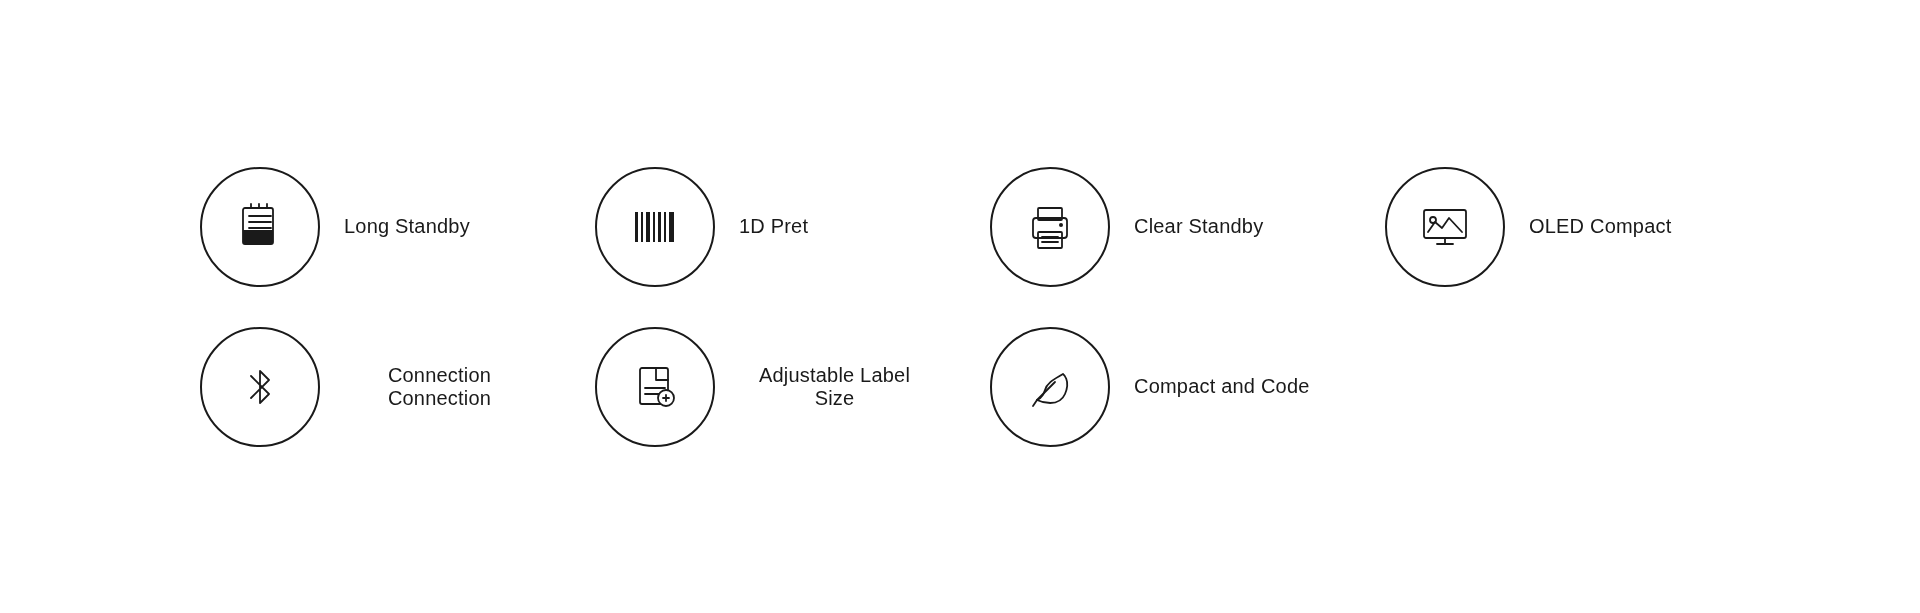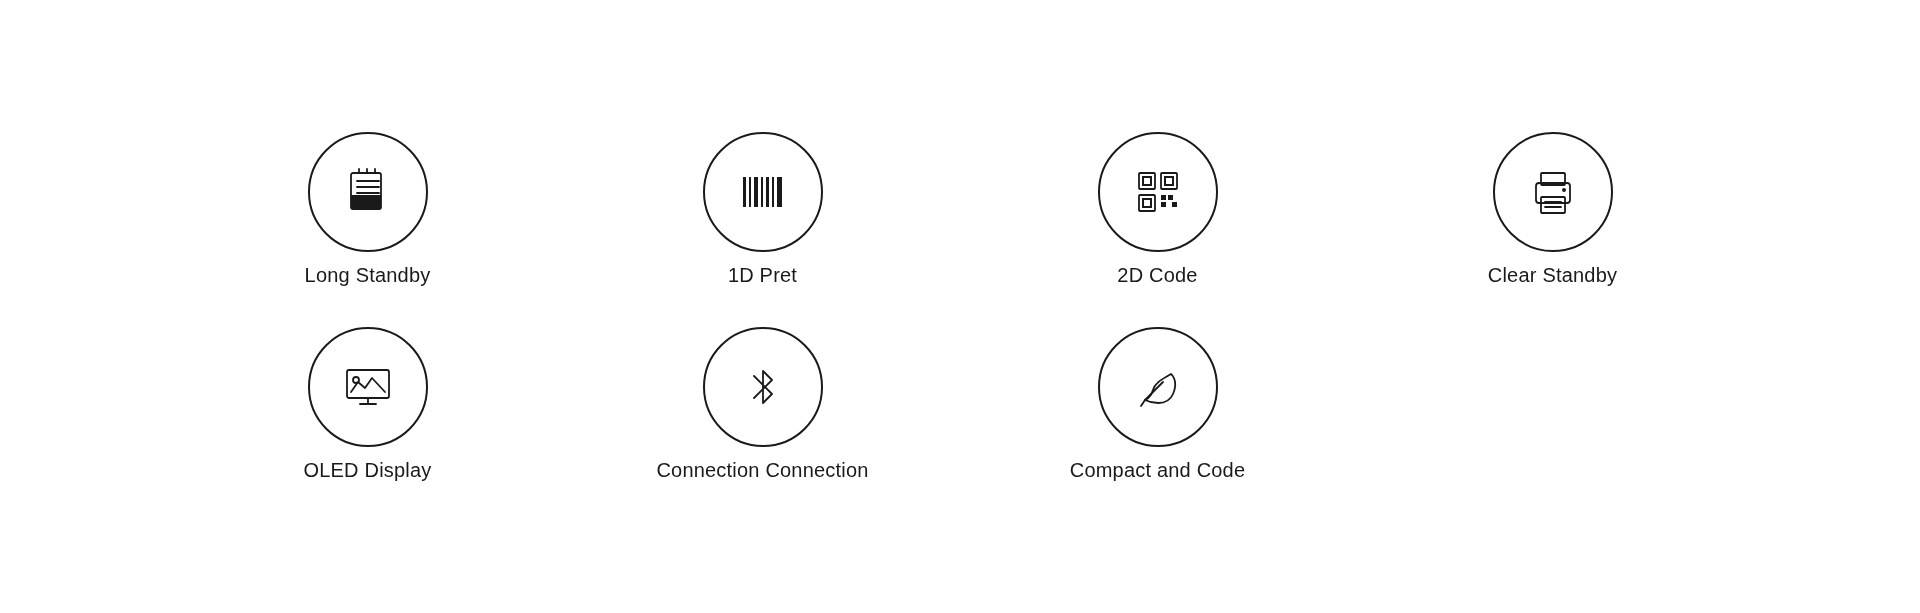--- a/index.html
+++ b/index.html
@@ -22,23 +22,23 @@
       display: grid;
       grid-template-columns: repeat(4, 1fr);
       grid-template-rows: repeat(2, 1fr);
       gap: 40px 60px;
       padding: 40px 200px;
       width: 100%;
     }
 
     .feature-item {
       display: flex;
-      flex-direction: column;
+      flex-direction: row;
       align-items: center;
-      gap: 12px;
+      gap: 24px;
     }
 
     .icon-circle {
       width: 120px;
       height: 120px;
       border-radius: 50%;
       border: 2px solid #1a1a1a;
       display: flex;
       align-items: center;
       justify-content: center;
@@ -95,44 +95,20 @@
         <rect x="18" y="12" width="4" height="30" fill="#1a1a1a" stroke="none"></rect>
         <rect x="25" y="12" width="2" height="30" fill="#1a1a1a" stroke="none"></rect>
         <rect x="30" y="12" width="3" height="30" fill="#1a1a1a" stroke="none"></rect>
         <rect x="36" y="12" width="2" height="30" fill="#1a1a1a" stroke="none"></rect>
         <rect x="41" y="12" width="5" height="30" fill="#1a1a1a" stroke="none"></rect>
       </svg>
     </div>
     <span class="feature-label">1D Pret</span>
   </div>
 
-  <div class="feature-item">
-    <div class="icon-circle">
-      <svg viewBox="0 0 54 54">
-
-        <rect x="8" y="8" width="16" height="16" rx="1"></rect>
-        <rect x="11" y="11" width="10" height="10" rx="0" fill="#1a1a1a" stroke="none"></rect>
-        <rect x="13" y="13" width="6" height="6" rx="0" fill="#ffffff" stroke="none"></rect>
-
-        <rect x="30" y="8" width="16" height="16" rx="1"></rect>
-        <rect x="33" y="11" width="10" height="10" rx="0" fill="#1a1a1a" stroke="none"></rect>
-        <rect x="35" y="13" width="6" height="6" rx="0" fill="#ffffff" stroke="none"></rect>
-
-        <rect x="8" y="30" width="16" height="16" rx="1"></rect>
-        <rect x="11" y="33" width="10" height="10" rx="0" fill="#1a1a1a" stroke="none"></rect>
-        <rect x="13" y="35" width="6" height="6" rx="0" fill="#ffffff" stroke="none"></rect>
-
-        <rect x="30" y="30" width="5" height="5" rx="0" fill="#1a1a1a" stroke="none"></rect>
-        <rect x="37" y="30" width="5" height="5" rx="0" fill="#1a1a1a" stroke="none"></rect>
-        <rect x="30" y="37" width="5" height="5" rx="0" fill="#1a1a1a" stroke="none"></rect>
-        <rect x="41" y="37" width="5" height="5" rx="0" fill="#1a1a1a" stroke="none"></rect>
-      </svg>
-    </div>
-    <span class="feature-label">2D Code</span>
-  </div>
 
   <div class="feature-item">
     <div class="icon-circle">
       <svg viewBox="0 0 54 54">
 
         <rect x="10" y="18" width="34" height="20" rx="3" ry="3"></rect>
         <rect x="15" y="8" width="24" height="12" rx="1" ry="1"></rect>
         <rect x="15" y="32" width="24" height="16" rx="1" ry="1"></rect>
 
         <line x1="19" y1="37" x2="35" y2="37"></line>
@@ -150,33 +126,53 @@
 
         <rect x="6" y="10" width="42" height="28" rx="2" ry="2"></rect>
         <line x1="22" y1="38" x2="32" y2="38"></line>
         <line x1="27" y1="38" x2="27" y2="44"></line>
         <line x1="19" y1="44" x2="35" y2="44"></line>
 
         <polyline points="10,32 17,22 24,28 31,18 44,32" stroke="#1a1a1a" stroke-width="1.8" fill="none"></polyline>
         <circle cx="15" cy="20" r="3"></circle>
       </svg>
     </div>
-    <span class="feature-label">OLED Display</span>
+    <span class="feature-label">OLED Compact</span>
   </div>
 
   <div class="feature-item">
     <div class="icon-circle">
       <svg viewBox="0 0 54 54" stroke-width="2.2">
 
         <polyline points="18,16 36,34 27,43 27,11 36,20 18,38"></polyline>
       </svg>
     </div>
     <span class="feature-label">Connection Connection</span>
   </div>
 
+  <div class="feature-item">
+    <div class="icon-circle">
+      <svg viewBox="0 0 54 54">
+
+        <rect x="12" y="8" width="28" height="36" rx="2" ry="2"></rect>
+        <path d="M12 8 L12 44 Q12 46 14 46 L40 46 Q42 46 42 44 L42 8" stroke="none" fill="none"></path>
+
+        <path d="M28 8 L28 20 L40 20" stroke="#1a1a1a" stroke-width="1.8" fill="none"></path>
+        <path d="M28 8 L40 20" stroke="#1a1a1a" stroke-width="0" fill="#e0e0e0"></path>
+
+        <line x1="17" y1="28" x2="37" y2="28"></line>
+        <line x1="17" y1="34" x2="32" y2="34"></line>
+
+        <circle cx="38" cy="38" r="8" fill="white" stroke="#1a1a1a" stroke-width="1.8"></circle>
+        <line x1="35" y1="38" x2="41" y2="38"></line>
+        <line x1="38" y1="35" x2="38" y2="41"></line>
+      </svg>
+    </div>
+    <span class="feature-label">Adjustable Label Size</span>
+  </div>
 
   <div class="feature-item">
     <div class="icon-circle">
       <svg viewBox="0 0 54 54">
 
         <path d="M40 14 C40 14 48 20 42 34 C36 48 18 42 14 40 C14 40 20 38 22 30 C24 22 34 18 40 14 Z"></path>
         <line x1="14" y1="40" x2="32" y2="22"></line>
 
         <path d="M14 40 L10 46" stroke="#1a1a1a" stroke-width="1.8"></path>
       </svg>

